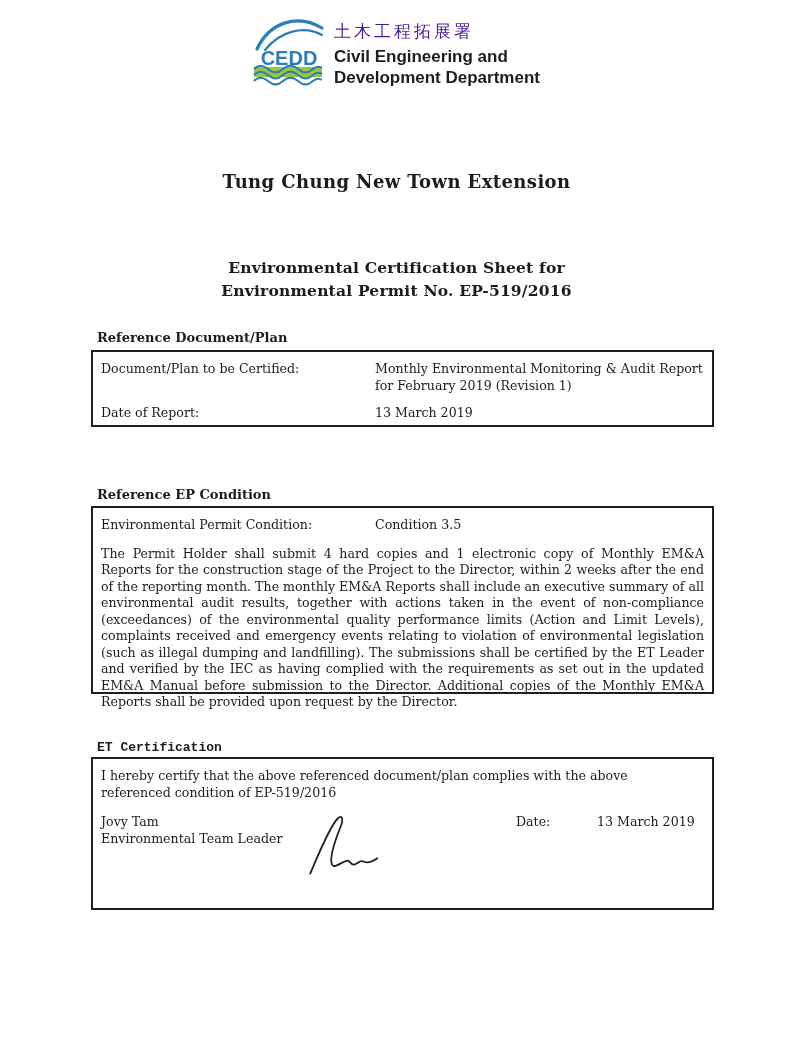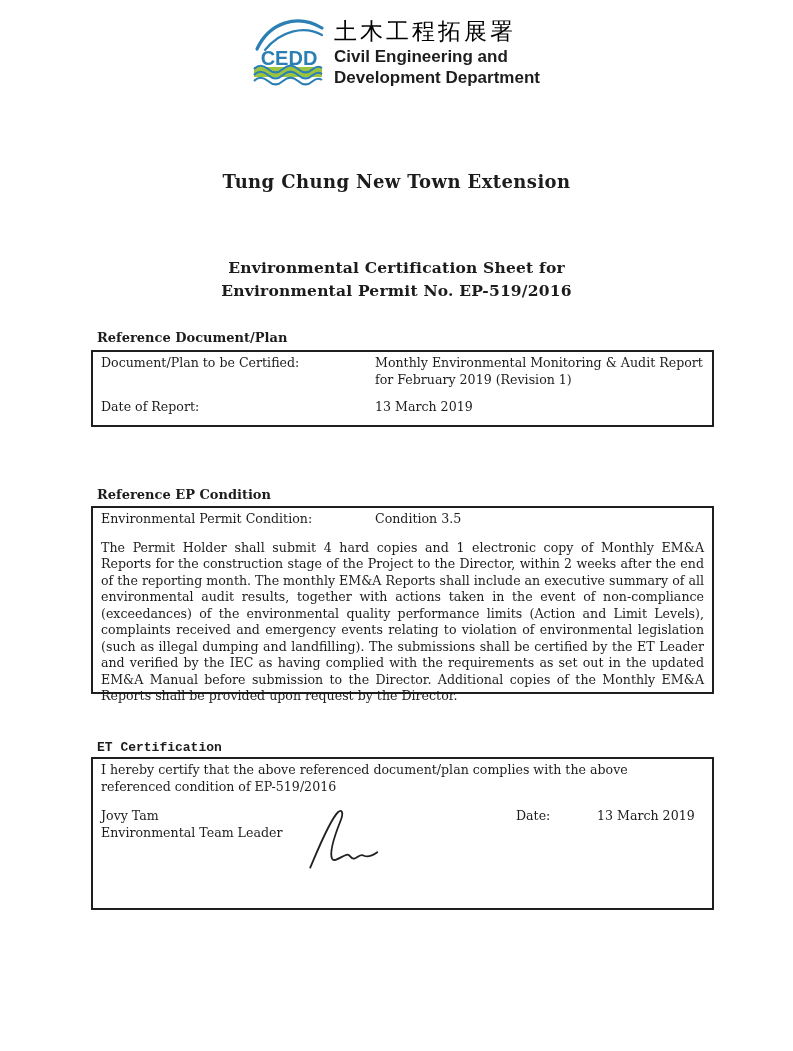--- a/index.html
+++ b/index.html
@@ -15,21 +15,21 @@
 
   
   .header {
     position: absolute; top: 12px; left: 0; width: 100%;
     display: flex; justify-content: center; align-items: flex-start;
   }
   .logo-graphic { width: 72px; height: 74px; flex: 0 0 auto; }
   .dept-text { margin-left: 9px; padding-top: 5px; }
   .dept-chinese {
     font-family: "DejaVu Sans", sans-serif;
-    font-size: 23px; letter-spacing: 3px; color: #000000; line-height: 28px;
+    font-size: 17px; letter-spacing: 3px; color: #4c1d95; line-height: 28px;
   }
   .dept-english {
     font-family: "Liberation Sans", sans-serif;
     font-weight: bold; font-size: 17px; line-height: 18px;
     color: #1d1d1d; margin-top: 3px;
   }
 
   
   .project-title {
     position: absolute; top: 171px; left: 0; width: 100%;
@@ -46,21 +46,21 @@
     position: absolute; left: 97px;
     font-weight: bold; font-size: 13px;
   }
   .heading-refdoc  { top: 330px; }
   .heading-refep   { top: 487px; }
   .heading-etcert  { top: 740px; font-family: Liberation Mono, monospace; }
 
   .box {
     position: absolute; left: 91px; width: 623px;
     border: 2px solid #1f1f1f;
-    padding: 3px 8px;
+    padding: 9px 8px;
     font-size: 12.6px; line-height: 16.5px;
   }
   .box-refdoc { top: 350px; height: 77px; }
   .box-refep  { top: 506px; height: 188px; }
   .box-etcert { top: 757px; height: 153px; }
 
   .kv-row { display: flex; align-items: flex-start; }
   .kv-label { flex: 0 0 274px; }
   .kv-value { flex: 1 1 auto; }
   .row-gap { margin-top: 11px; }

